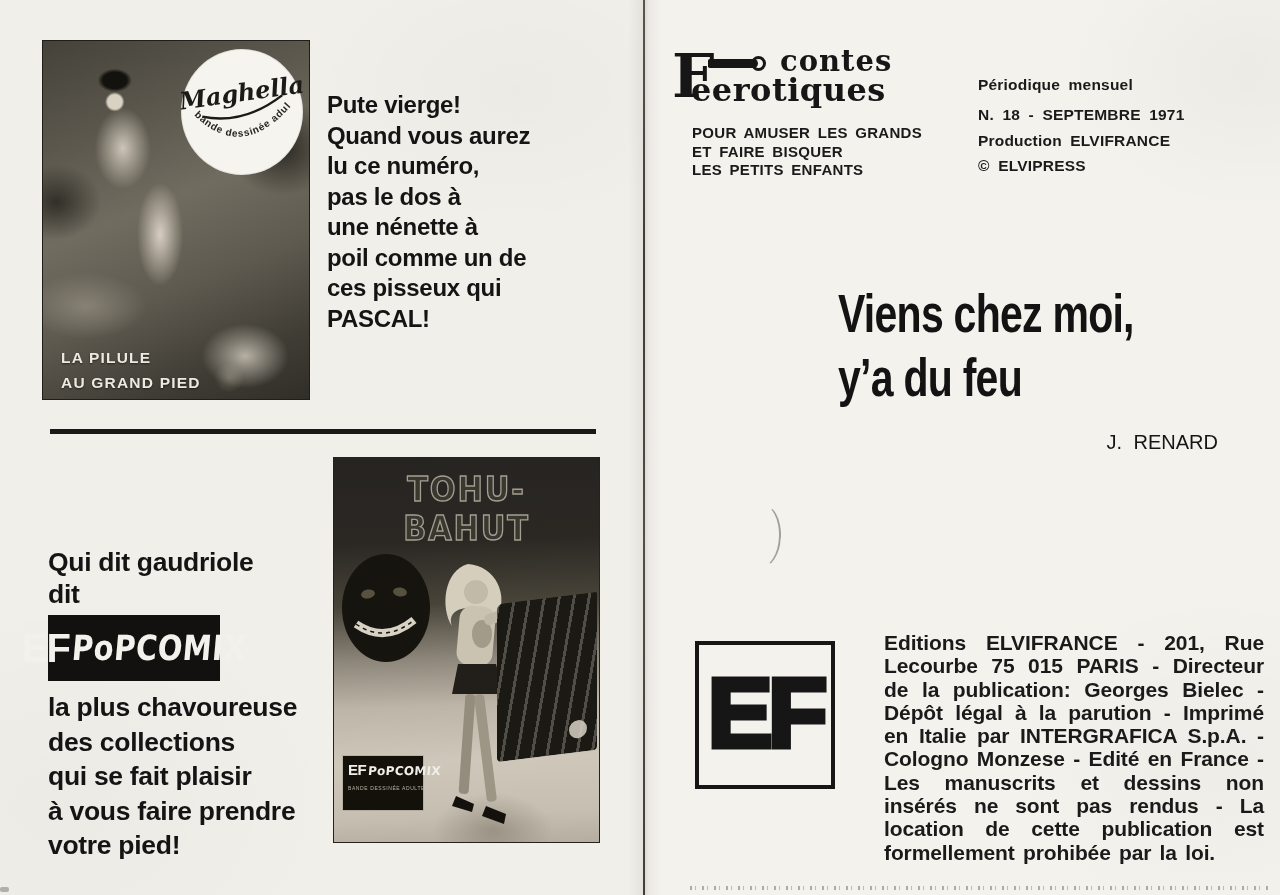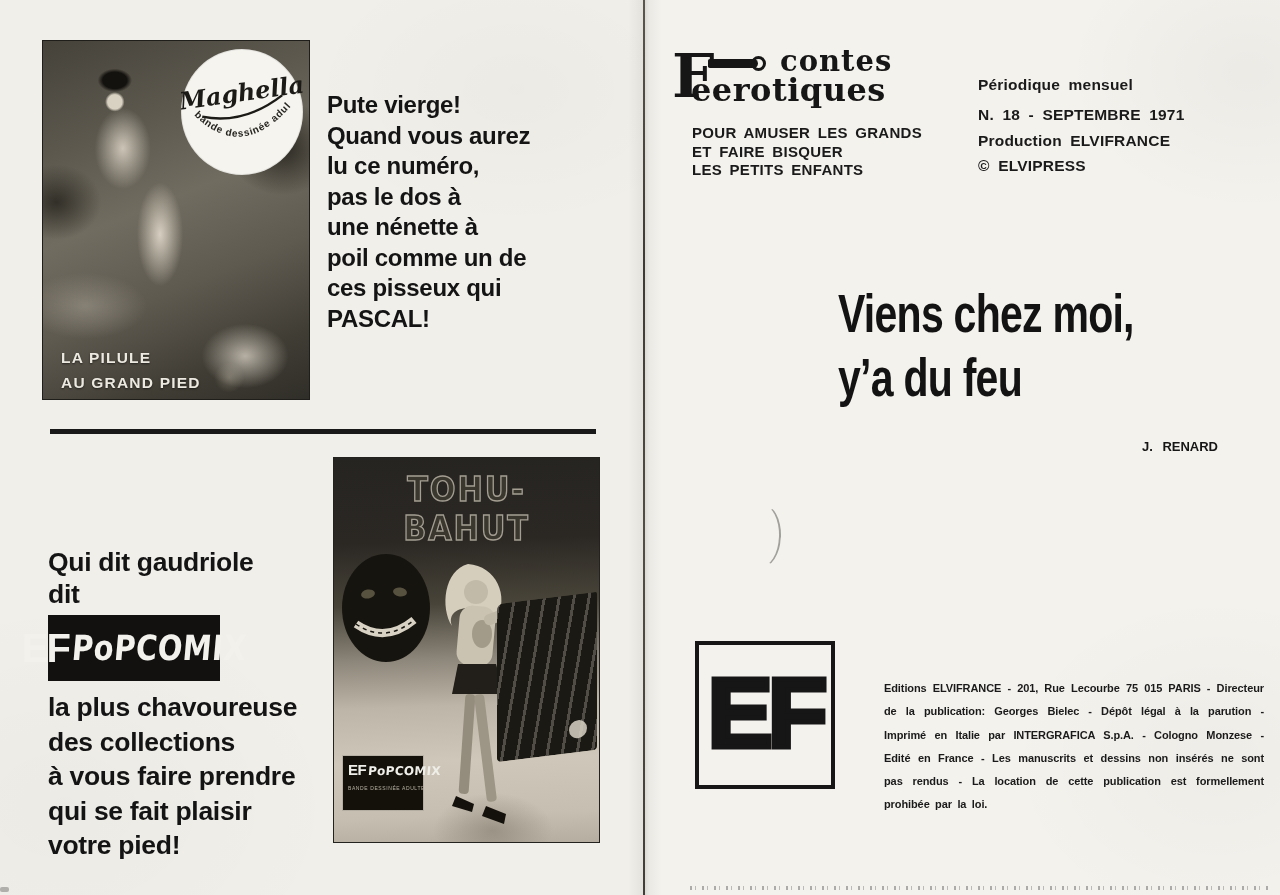--- a/index.html
+++ b/index.html
@@ -92,32 +92,32 @@
   .masthead-tagline{position:absolute;left:27px;top:124px;font-weight:bold;font-size:15px;
     line-height:18.5px;letter-spacing:0.3px;word-spacing:3px;color:#1a1a1a;margin-left:20px;}
   .masthead-tagline span{display:block;}
   .issue-line{position:absolute;left:333px;font-weight:bold;font-size:15.5px;
     letter-spacing:0.2px;word-spacing:4px;color:#1a1a1a;white-space:nowrap;text-align:right;}
   .feat-title{position:absolute;left:193px;font-weight:bold;font-size:54px;line-height:54px;
     letter-spacing:-1px;transform:scaleX(0.76);transform-origin:left top;color:#131313;white-space:nowrap;}
   .quote-block{position:absolute;left:193px;top:426px;width:424px;color:#161616;}
   .quote-block p{margin:0;font-weight:bold;font-size:19.5px;line-height:22.4px;
     text-align:justify;letter-spacing:-0.2px;word-spacing:2px;}
-  .quote-author{margin-top:13px;text-align:right;padding-right:44px;font-weight:bold;
-    font-size:13px;word-spacing:6px;}
+  .quote-author{margin-top:5px;text-align:right;padding-right:44px;font-weight:normal;
+    font-size:20px;word-spacing:6px;}
   .curl-artifact{position:absolute;left:97px;top:504px;width:36px;height:62px;
     border:1px solid transparent;border-right:2px solid #8d8d88;border-radius:50%;
     transform:rotate(2deg);opacity:0.8;}
   .ef-imprint-box{position:absolute;left:50px;top:641px;width:140px;height:148px;
     border:4px solid #161616;box-sizing:border-box;display:flex;align-items:center;justify-content:center;}
   .ef-imprint-box .letters{font-weight:bold;font-size:98px;letter-spacing:-5px;
     -webkit-text-stroke:5px #161616;color:#161616;line-height:98px;margin-top:-4px;}
   .imprint-text{position:absolute;left:239px;top:631px;width:380px;font-weight:bold;
-    font-size:11px;line-height:23.3px;text-align:justify;letter-spacing:-0.1px;
-    word-spacing:2.5px;color:#1a1a1a;margin-top:46px;}
+    font-size:21px;line-height:23.3px;text-align:justify;letter-spacing:-0.1px;
+    word-spacing:2.5px;color:#1a1a1a;}
   .cutoff-artifact{position:absolute;left:45px;top:886px;width:578px;height:4px;opacity:0.45;
     background:repeating-linear-gradient(90deg,#555 0 2px, rgba(0,0,0,0) 2px 5px, #777 5px 6px, rgba(0,0,0,0) 6px 12px);}
   .corner-speck{position:absolute;left:0;top:887px;width:9px;height:5px;background:#555;
     opacity:0.4;border-radius:2px;}
 </style>
 </head>
 <body>
 
 <div id="canvas">
 
@@ -157,22 +157,22 @@
 
     <div class="promo-block">
       <span style="display:block">Qui dit gaudriole</span>
       <span style="display:block">dit</span>
       <div class="efpop-box">
         <span class="ef">EF</span>
         <span class="pop">PoPCOMIX</span>
       </div>
       <span class="after">la plus chavoureuse</span>
       <span class="after">des collections</span>
+      <span class="after">qui se fait plaisir</span>
       <span class="after">à vous faire prendre</span>
-      <span class="after">qui se fait plaisir</span>
       <span class="after">votre pied!</span>
     </div>
 
     <div class="tohu-cover">
       <div class="tohu-title">TOHU-BAHUT</div>
       <svg class="tohu-face" width="100" height="120" viewBox="0 0 100 120">
         <ellipse cx="48" cy="58" rx="44" ry="54" fill="#16140f"></ellipse>
         <ellipse cx="30" cy="44" rx="7" ry="4.5" fill="#57513f" transform="rotate(-10 30 44)"></ellipse>
         <ellipse cx="62" cy="42" rx="7" ry="4.5" fill="#57513f" transform="rotate(8 62 42)"></ellipse>
         <path d="M18,74 Q47,94 76,70" stroke="#d8d2c4" stroke-width="8" fill="none"></path>

